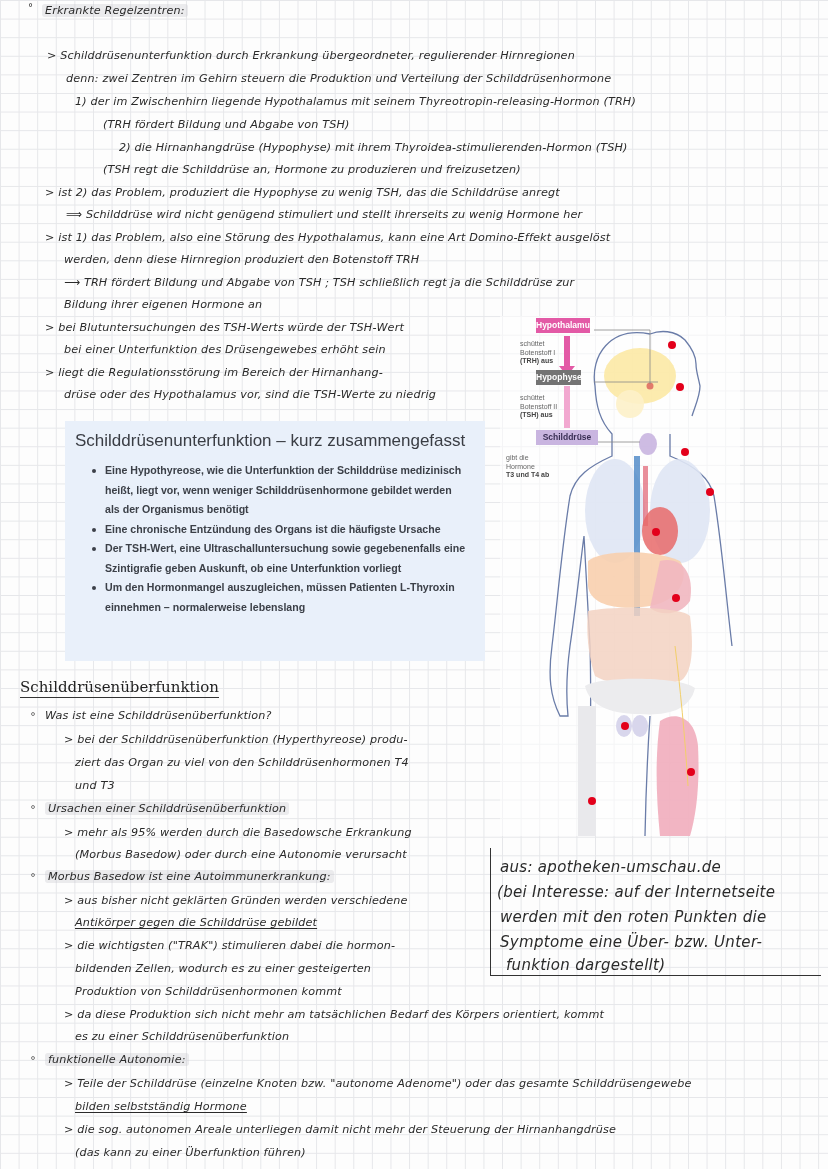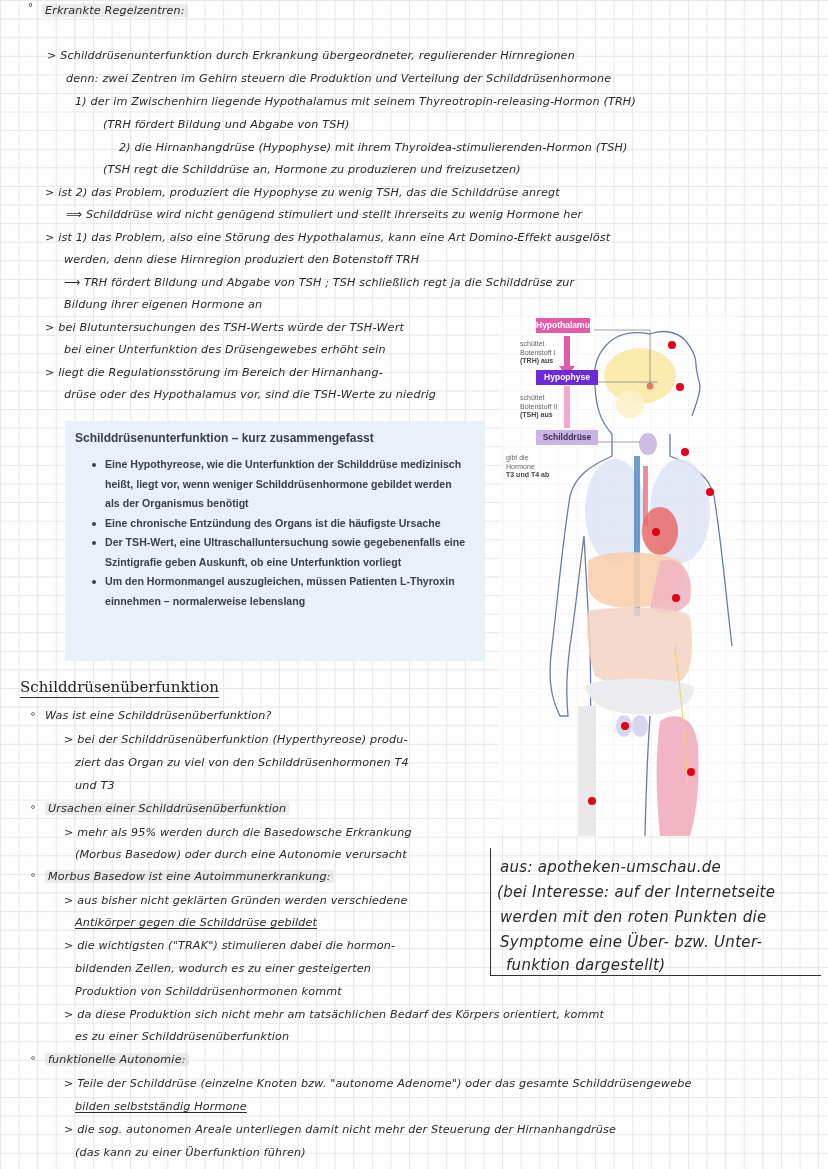--- a/index.html
+++ b/index.html
@@ -21,21 +21,21 @@
   }
   .hl{background:rgba(200,200,205,0.35);border-radius:3px;padding:0 3px;}
   .ul{text-decoration:underline;text-underline-offset:2px;}
   .bullet{position:absolute;font-size:10px;color:#333;}
   .summary{
     position:absolute;left:65px;top:421px;width:420px;height:240px;
     background:#e9f0fa;
     font-family:"Liberation Sans", sans-serif;color:#3c4048;
     box-sizing:border-box;padding:10px 8px 0 10px;
   }
-  .summary h4{margin:0 0 10px 0;font-size:12px;font-weight:bold;color:#3a3d44;}
+  .summary h4{margin:0 0 10px 0;font-size:17px;font-weight:normal;color:#3a3d44;}
   .summary ul{margin:8px;padding:0 0 0 22px;list-style:none;}
   .summary li{position:relative;font-size:10.6px;font-weight:bold;line-height:19.5px;margin:0;}
   .summary li:before{content:"";position:absolute;left:-13px;top:8px;width:4px;height:4px;border-radius:50%;background:#3c4048;}
   .title-h{
     position:absolute;left:20px;top:678px;
     font-family:"DejaVu Serif", serif;font-size:15px;color:#222;
     border-bottom:1.4px solid #333;padding-bottom:1px;
   }
   .source-box{
     position:absolute;left:490px;top:848px;width:330px;height:127px;
@@ -129,21 +129,21 @@
       <circle cx="185" cy="136" r="4"></circle>
       <circle cx="210" cy="176" r="4"></circle>
       <circle cx="156" cy="216" r="4"></circle>
       <circle cx="176" cy="282" r="4"></circle>
       <circle cx="125" cy="410" r="4"></circle>
       <circle cx="191" cy="456" r="4"></circle>
       <circle cx="92" cy="485" r="4"></circle>
     </g>
   </svg>
   <div class="dlab" style="left:36px;top:2px;width:54px;background:#e35aa6;">Hypothalamus</div>
-  <div class="dlab" style="left:36px;top:54px;width:62px;background:#6d28d9;">Hypophyse</div>
+  <div class="dlab" style="left:36px;top:54px;width:45px;background:#737373;">Hypophyse</div>
   <div class="dlab" style="left:36px;top:114px;width:62px;background:#c9b5e0;color:#3a2f55;">Schilddrüse</div>
   <div class="dtext" style="left:20px;top:24px;">
     <div>schüttet</div>
       <div>Botenstoff I</div>
       <div><b>(TRH) aus</b></div>
   </div>
   <div class="dtext" style="left:20px;top:78px;">
     <div>schüttet</div>
       <div>Botenstoff II</div>
       <div><b>(TSH) aus</b></div>

